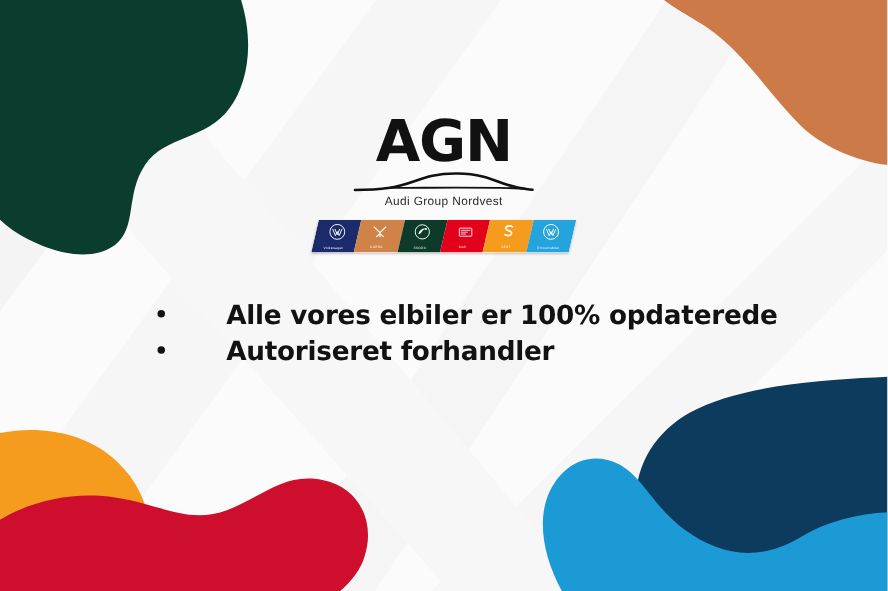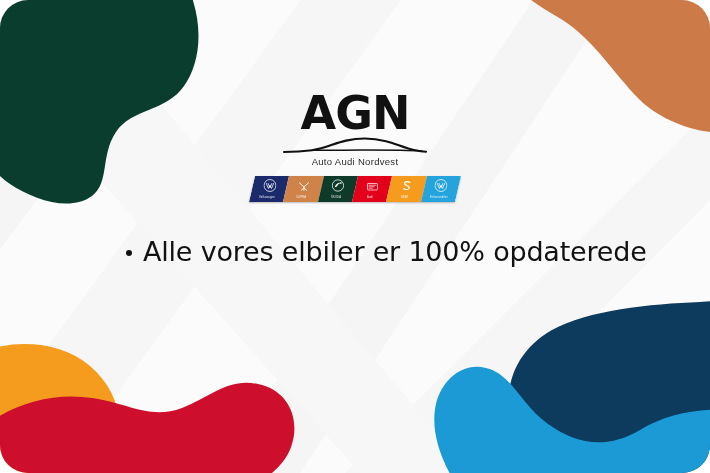--- a/index.html
+++ b/index.html
@@ -4,21 +4,20 @@
 <style>
   html,body{margin:0;padding:0;}
   body{
     width:710px;height:473px;overflow:hidden;
     font-family:"Liberation Sans", sans-serif;
     background:#ffffff;
   }
   #poster{
     position:relative;width:710px;height:473px;overflow:hidden;
     background:#fbfbfb;
-    border-radius:28px;
   }
   .bg-svg{position:absolute;inset:0;width:710px;height:473px;}
 
   
   .content{
     position:absolute;inset:0;
     display:flex;flex-direction:column;align-items:center;
     z-index:5;
   }
 
@@ -82,26 +81,27 @@
   }
   .dot{
     width:6px;height:6px;border-radius:50%;
     background:#111111;
     flex:0 0 auto;
     margin-right:11px;
     position:relative;top:-5px;
   }
   .btext{
     font-family:"DejaVu Sans", sans-serif;
-    font-weight:400;
-    font-size:27px;
+    font-weight:700;
+    font-size:21px;
     line-height:24px;
     letter-spacing:-0.2px;
     color:#121212;
     white-space:nowrap;
+    margin-left:38px;
   }
 </style>
 </head>
 <body>
 
 <div id="poster">
 
   <svg class="bg-svg" viewBox="0 0 710 473" preserveAspectRatio="none">
     <rect x="0" y="0" width="710" height="473" fill="#fbfbfb"></rect>
 
@@ -141,21 +141,21 @@
       <div class="agn-word">AGN</div>
 
       <svg class="car-swoosh" width="146" height="18" viewBox="0 0 146 18">
         <path d="M2,15 C10,15 20,14.6 30,13.2 C44,11.2 52,6.2 64,3.6
                  C76,1 92,1.2 104,4.2 C114,6.7 122,11 132,13
                  C137,14 141,14.6 144,14.8" fill="none" stroke="#111111" stroke-width="2.1" stroke-linecap="round"></path>
         <path d="M30,13.2 C38,13.4 48,13.3 60,13.2 C80,13.0 100,13.1 118,13.3
                  C126,13.4 134,13.6 140,14.2" fill="none" stroke="#111111" stroke-width="1.5" stroke-linecap="round"></path>
       </svg>
 
-      <div class="agn-sub">Auto Audi Nordvest</div>
+      <div class="agn-sub">Audi Group Nordvest</div>
     </div>
 
     <div class="brandbar">
 
       <div class="brandcell" style="background:#1B2A6B">
         <span class="glyph">
           <svg width="13" height="13" viewBox="0 0 24 24">
             <circle cx="12" cy="12" r="11" fill="none" stroke="#fff" stroke-width="1.4"></circle>
             <path d="M5 7.6 L9.2 17.5 L12 11.6 L14.8 17.5 L19 7.6
                      M8.3 7.6 L12 16 L15.7 7.6" fill="none" stroke="#fff" stroke-width="1.4" stroke-linejoin="round"></path>
@@ -220,16 +220,20 @@
 
     <div class="bullets">
 
       <div class="bullet-row">
         <span class="dot"></span>
         <span class="btext">Alle vores elbiler er 100% opdaterede</span>
       </div>
 
 
 
+      <div class="bullet-row">
+        <span class="dot"></span>
+        <span class="btext">Autoriseret forhandler</span>
+      </div>
     </div>
 
   </div>
 </div>
 
 </body></html>

